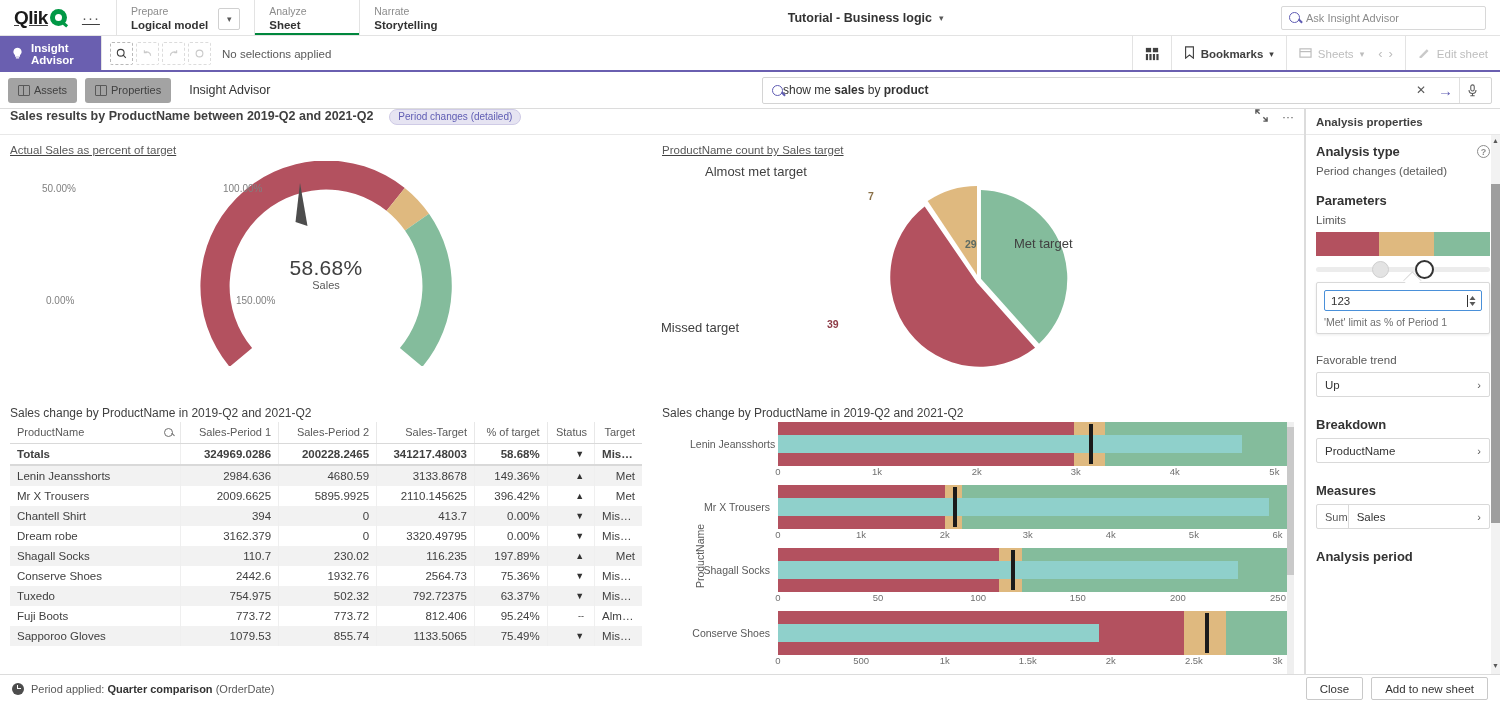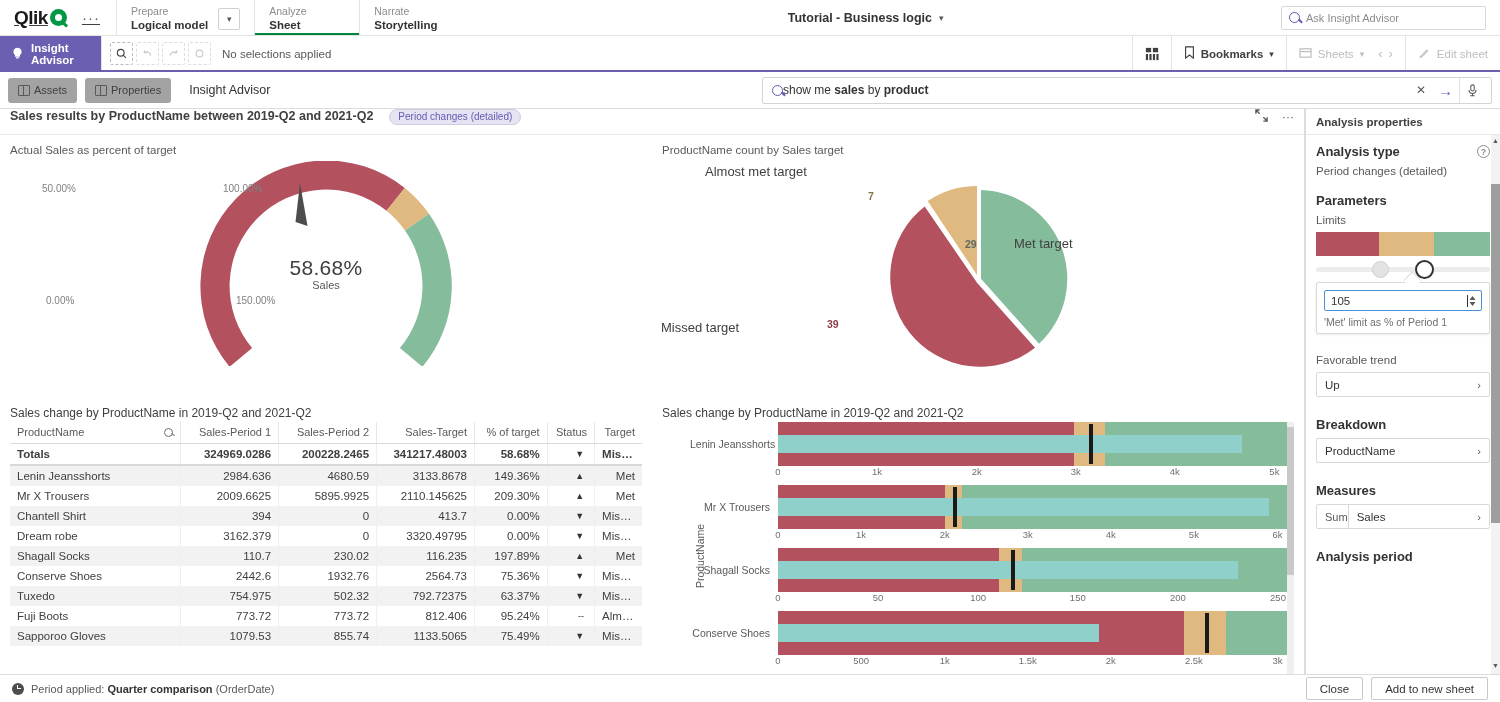--- a/index.html
+++ b/index.html
@@ -105,21 +105,21 @@
   .ah-title { font-size:12.5px; font-weight:bold; color:#404040; }
   .ah-chip {
     background:#e6e4f2; color:#5f5cb3; border:1px solid #cfcbe6; border-radius:9px;
     font-size:10px; padding:1px 8px 2px;
   }
   .ah-tools { margin-left:auto; display:flex; align-items:center; gap:14px; color:#595959; }
   .ah-tools span { cursor:pointer; font-size:12px; }
 
   .charts { flex:1; display:flex; flex-direction:column; min-height:0; }
   .chart-row { display:flex; flex:1; min-height:0; }
-  .chart-row.top { flex:0 0 262px; }
+  .chart-row.top { flex:0 0 262px;text-decoration:underline; }
   .cell { flex:1 1 0; min-width:0; position:relative; padding:9px 10px 4px; }
   .cell + .cell { }
   .cell-title { font-size:11.5px; color:#595959; margin-bottom:2px; }
 
   
   .gauge-wrap { display:flex; align-items:center; justify-content:center; height:210px; position:relative; }
   .gauge-val { position:absolute; left:0; right:0; top:98px; text-align:center; }
   .gauge-val .v { font-size:21px; color:#404040; letter-spacing:0.3px; }
   .gauge-val .l { font-size:11px; color:#595959; margin-top:-1px; }
   .g-lbl { position:absolute; font-size:10px; color:#808080; }
@@ -495,21 +495,21 @@
                   <td>3133.8678</td>
                   <td>149.36%</td>
                   <td class="status-cell">▲</td>
                   <td class="st-met">Met</td>
                 </tr>
                 <tr>
                   <td>Mr X Trousers</td>
                   <td>2009.6625</td>
                   <td>5895.9925</td>
                   <td>2110.145625</td>
-                  <td>209.30%</td>
+                  <td>396.42%</td>
                   <td class="status-cell">▲</td>
                   <td class="st-met">Met</td>
                 </tr>
                 <tr class="alt">
                   <td>Chantell Shirt</td>
                   <td>394</td>
                   <td>0</td>
                   <td>413.7</td>
                   <td>0.00%</td>
                   <td class="status-cell">▼</td>
@@ -692,21 +692,21 @@
         </div>
 
         <div class="slider">
           <div class="slider-track"></div>
           <div class="knob" style="left:32%"></div>
           <div class="knob active" style="left:57%"></div>
         </div>
 
         <div class="num-pop">
           <div class="num-inp">
-            <span class="val">105</span>
+            <span class="val">123</span>
             <span class="caret"></span>
             <span class="spin">
               <svg width="9" height="12" viewBox="0 0 9 12">
                   <path d="M4.5 1L7.5 5h-6z" fill="#595959"></path>
                   <path d="M4.5 11L1.5 7h6z" fill="#595959"></path>
                 </svg>
             </span>
           </div>
           <div class="num-hint">'Met' limit as % of Period 1</div>
         </div>

